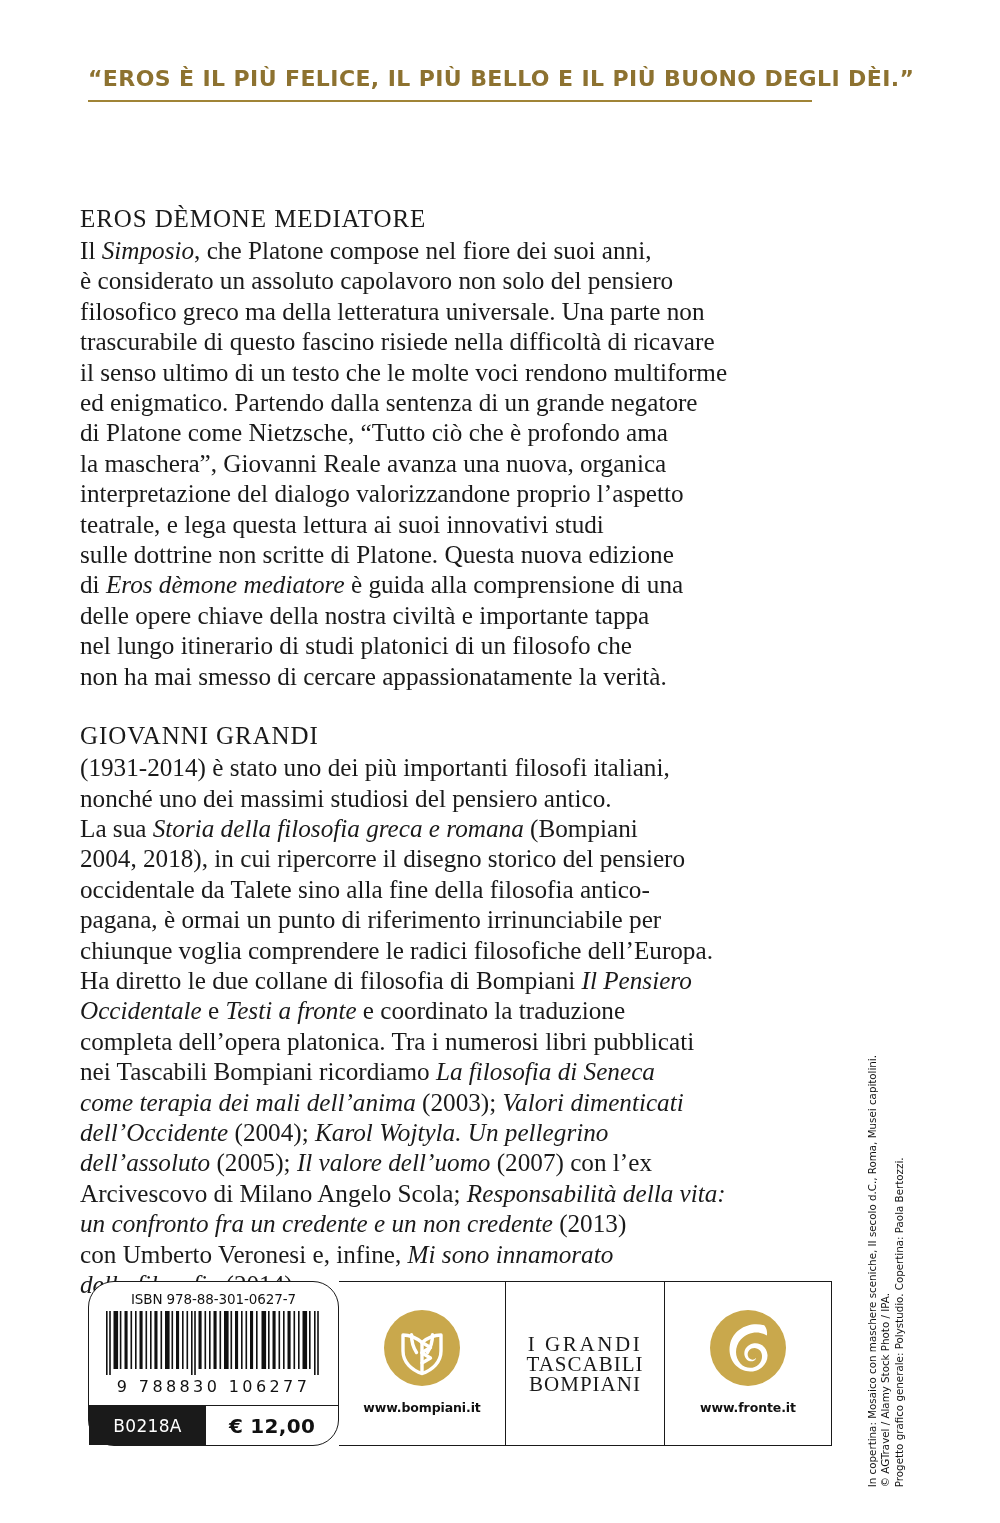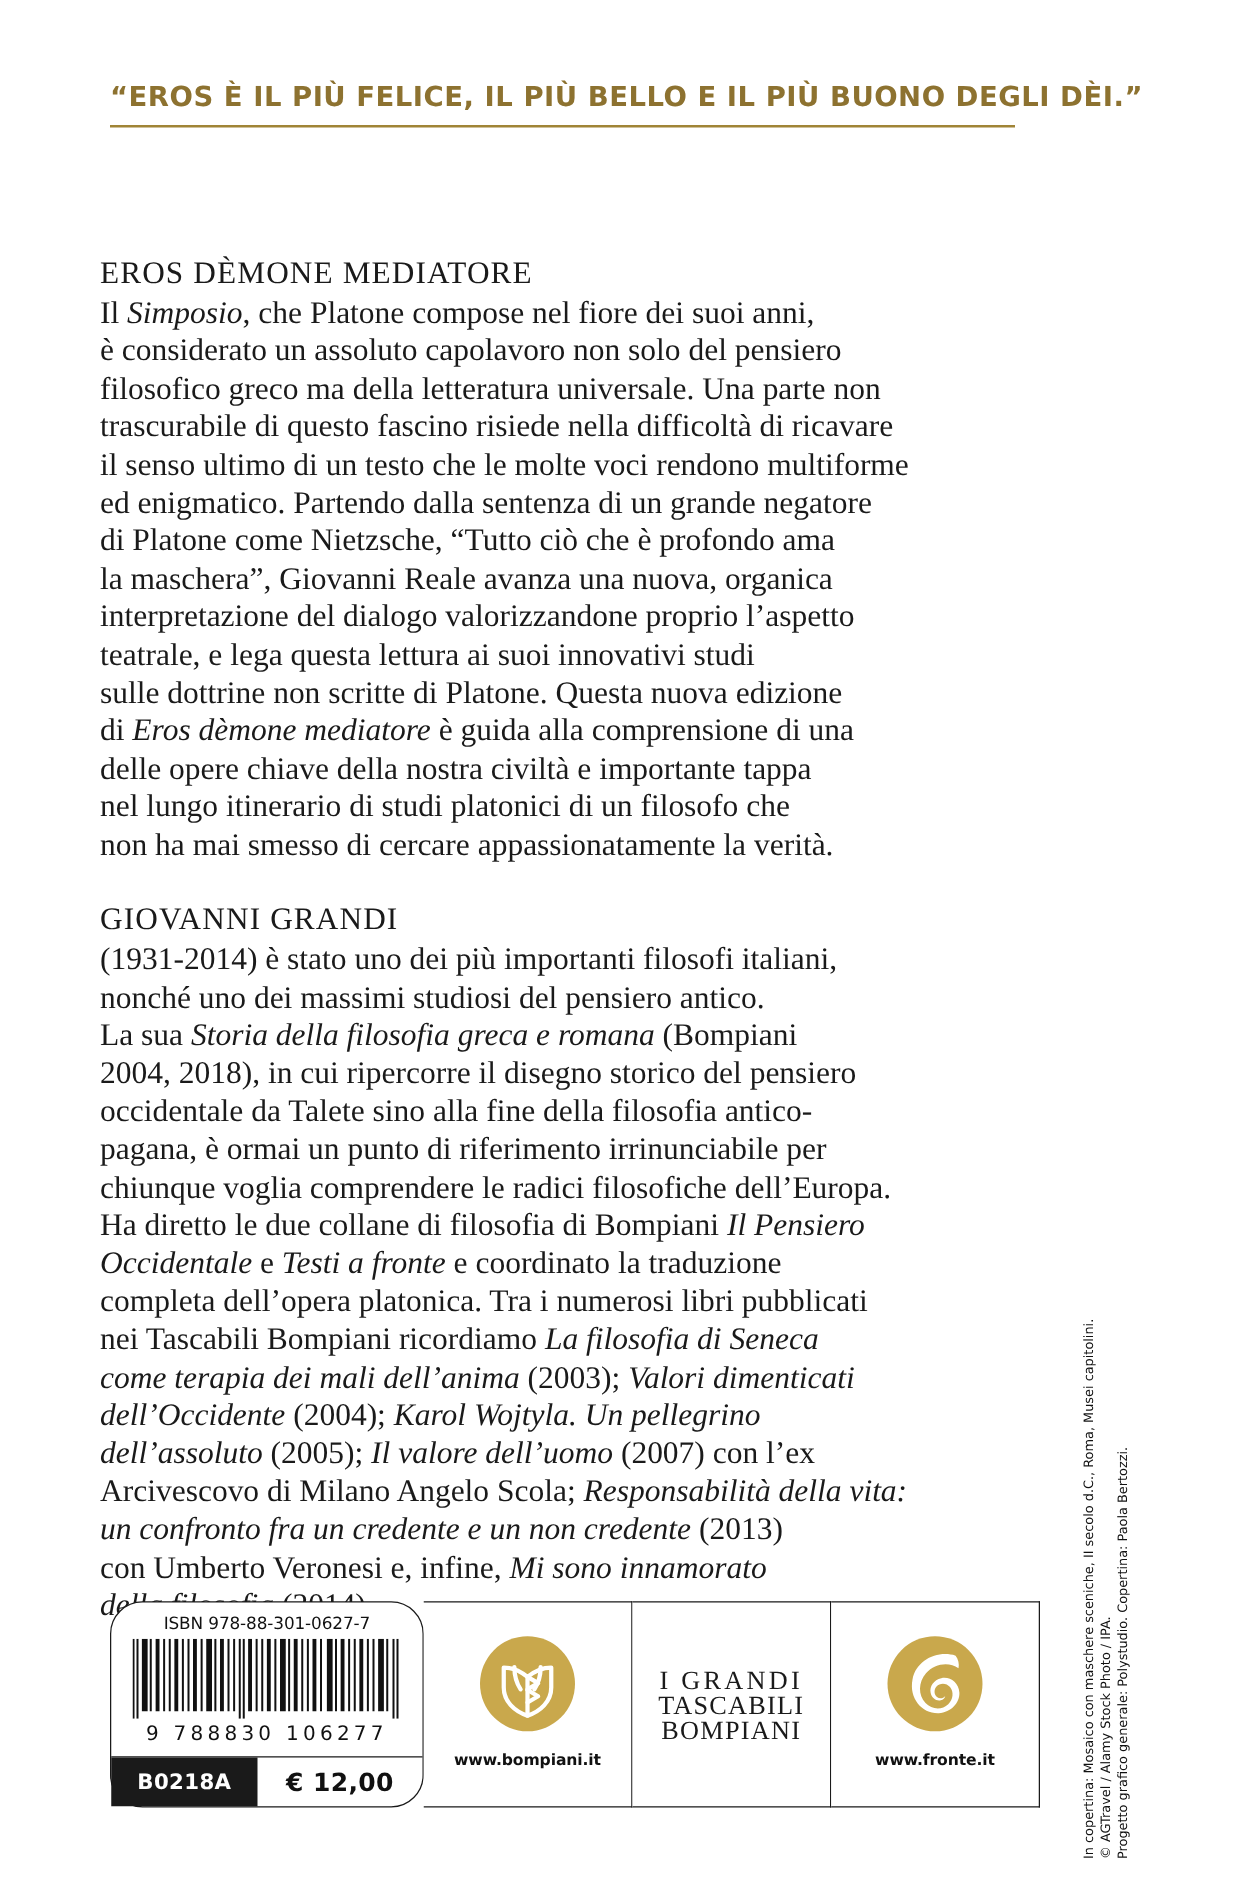--- a/index.html
+++ b/index.html
@@ -122,21 +122,21 @@
     border-top: 1.5px solid #1a1a1a;
   }
   #code-cell {
     background: #1a1a1a;
     color: #fff;
     flex: 0 0 47%;
     display: flex;
     align-items: center;
     justify-content: center;
     font-family: "DejaVu Sans", sans-serif;
-    font-weight: bold;
+    font-weight: normal;
     font-size: 17px;
     letter-spacing: 0.3px;
   }
   #price-cell {
     flex: 1 1 auto;
     display: flex;
     align-items: center;
     justify-content: center;
     font-family: "DejaVu Sans", sans-serif;
     font-weight: bold;

